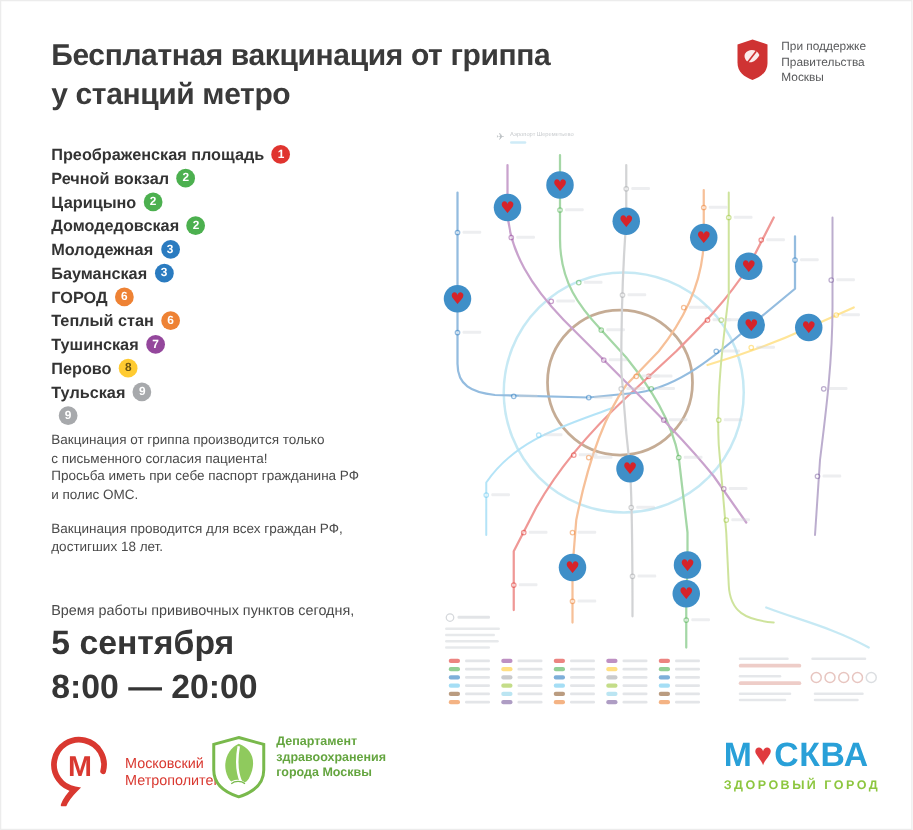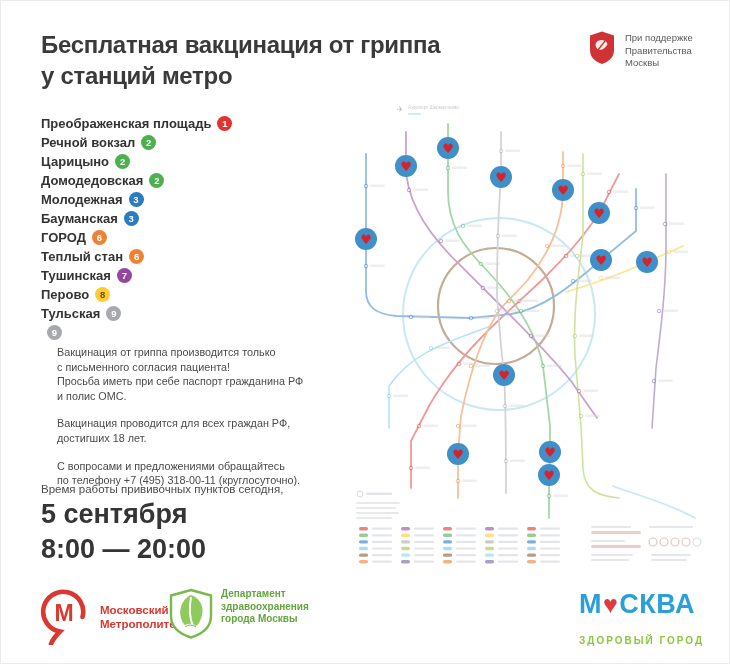--- a/index.html
+++ b/index.html
@@ -13,36 +13,36 @@
   .support-text{font-size:9.5px;color:#58595b;line-height:12.5px;padding-top:2px}
   
   .station-list{position:absolute;left:40px;top:111px}
   .station-row{height:19px;display:flex;align-items:flex-end}
   .station-name{font-size:13px;font-weight:bold;color:#333;white-space:nowrap}
   .line-badge{min-width:15px;width:15px;height:15px;border-radius:50%;margin-left:6px;
               font-size:9.5px;font-weight:bold;display:flex;align-items:center;
               justify-content:center;line-height:1}
   
   .info{position:absolute;left:40px;top:344px;font-size:10.8px;color:#4a4a4a;line-height:14.6px}
-  .info p{margin:0 16px 13px;white-space:pre-line}
+  .info p{margin:0 0 13px;white-space:pre-line}
   
   .schedule{position:absolute;left:40px;top:482px}
   .schedule-label{font-size:11.5px;color:#4a4a4a}
   .schedule-date,.schedule-hours{font-size:27px;font-weight:bold;color:#353535;line-height:35px}
   .schedule-date{margin-top:2px}
   
   .footer-metro{position:absolute;left:36px;top:584px;display:flex;align-items:center;gap:9px}
-  .metro-text{color:#d93830;font-weight:bold;font-size:11.5px;line-height:14px}
+  .metro-text{color:#d93830;font-weight:normal;font-size:11.5px;line-height:14px}
   .footer-health{position:absolute;left:168px;top:587px;display:flex;align-items:flex-start;gap:8px}
   .health-text{color:#64a53f;font-weight:bold;font-size:10px;line-height:12.5px}
   .moskva{position:absolute;left:578px;top:588px}
   .moskva-main{font-size:27px;font-weight:bold;color:#29a0d8;letter-spacing:.5px;
                display:flex;align-items:center;line-height:30px}
   .moskva-heart{color:#e03a3e;font-size:25px;margin:0 1px;line-height:30px}
-  .moskva-sub{font-size:10px;font-weight:bold;color:#8dc63f;letter-spacing:2px;margin-top:16px}
+  .moskva-sub{font-size:10px;font-weight:bold;color:#8dc63f;letter-spacing:2px;margin-top:4px}
   
   .map{position:absolute;left:350px;top:95px;width:372px;height:485px}
 </style>
 </head>
 <body>
 
 <div class="page">
 
   <div class="title">
     <div>Бесплатная вакцинация от гриппа</div>
@@ -114,22 +114,20 @@
       </div>
     </div>
 
   <div class="info">
     <p>Вакцинация от гриппа производится только
 с письменного согласия пациента!
 Просьба иметь при себе паспорт гражданина РФ
 и полис ОМС.</p>
     <p>Вакцинация проводится для всех граждан РФ,
 достигших 18 лет.</p>
-    <p>С вопросами и предложениями обращайтесь
-по телефону +7 (495) 318-00-11 (круглосуточно).</p>
   </div>
 
   <div class="schedule">
     <div class="schedule-label">Время работы прививочных пунктов сегодня,</div>
     <div class="schedule-date">5 сентября</div>
     <div class="schedule-hours">8:00 — 20:00</div>
   </div>
 
   <div class="map">
     <svg width="372" height="485" viewBox="0 0 372 485">

